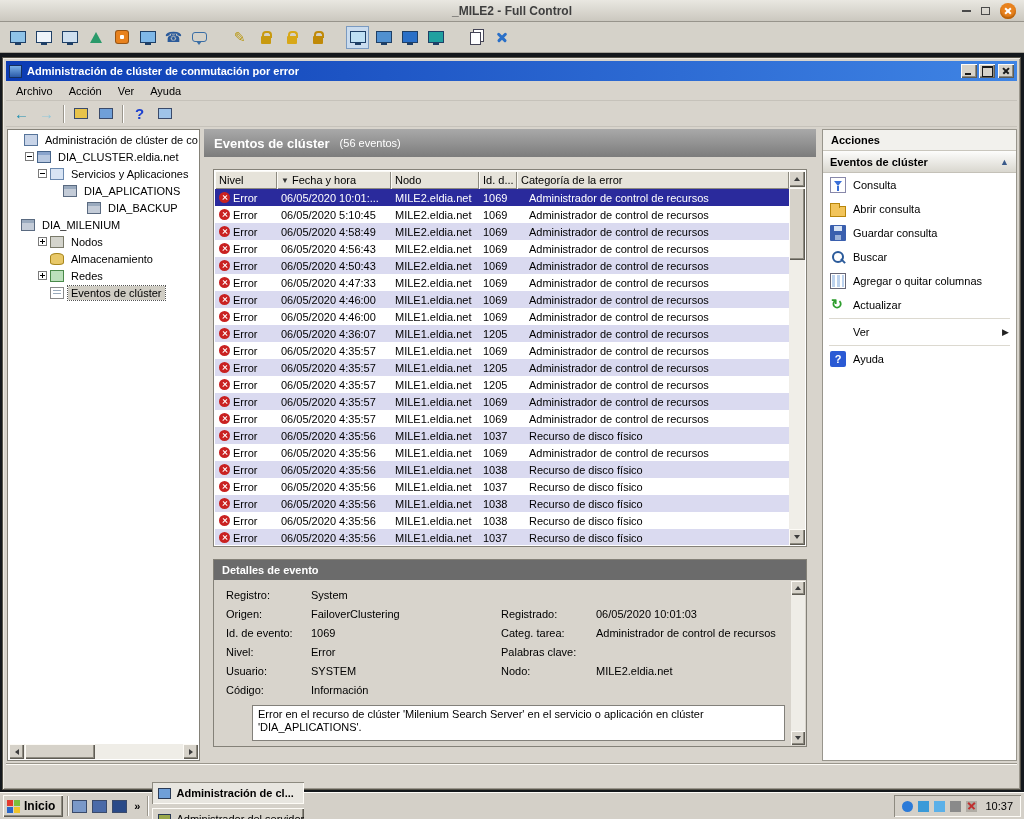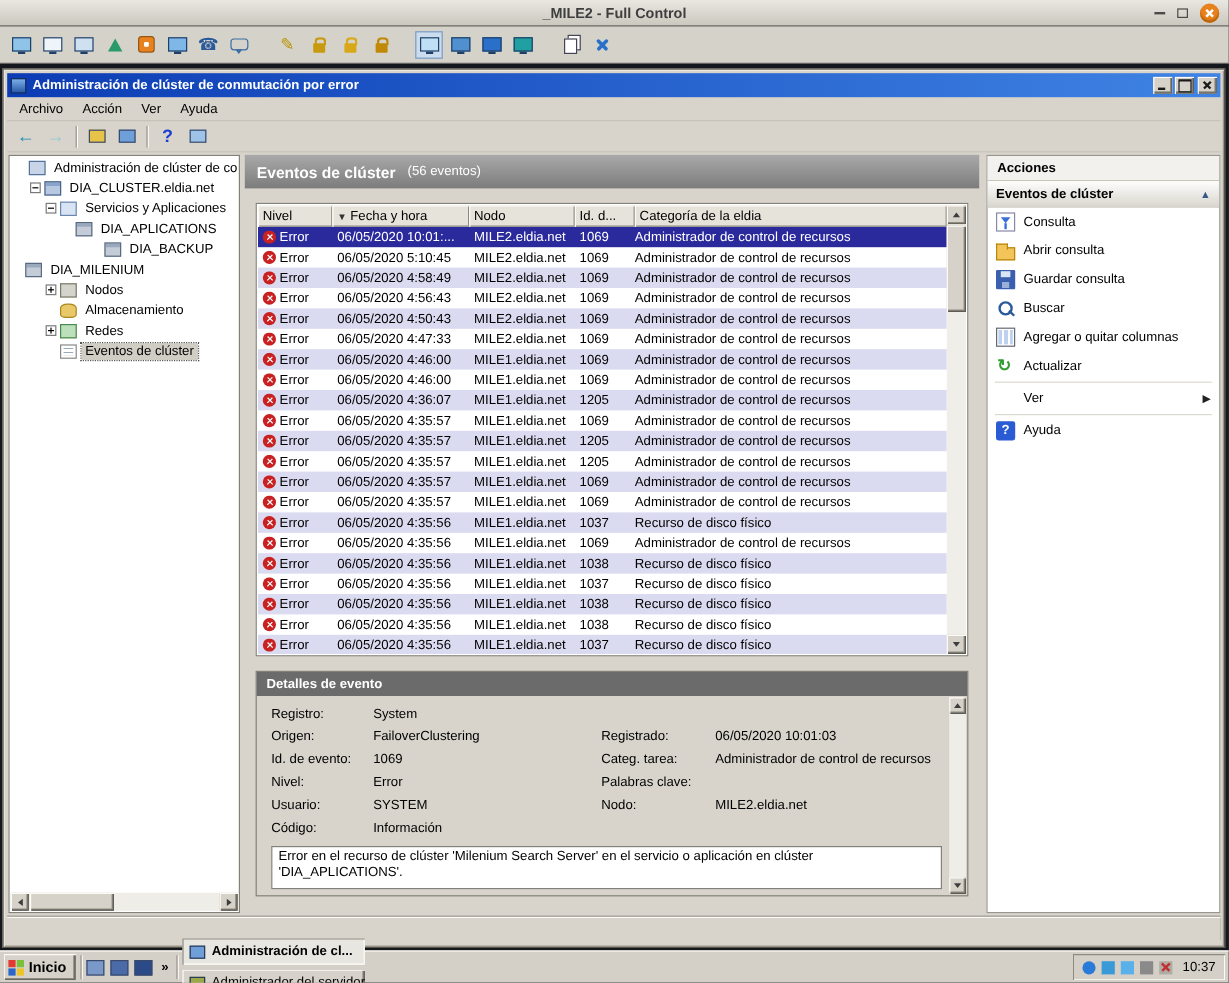--- a/index.html
+++ b/index.html
@@ -122,21 +122,21 @@
   .tbl-scroll .up { top:0; left:0; } .tbl-scroll .down { bottom:0; left:0; }
   .tbl-thumb { position:absolute; left:0; top:17px; width:16px; height:72px; }
 
   
   .details-frame { position:absolute; left:207px; top:432px; width:594px; height:188px;
     background:#d8d4cc; border:1px solid #848178; }
   .det-header { height:20px; background:#6b6b6b; color:#fff; font-weight:bold; display:flex; align-items:center; padding:0 8px; }
   .det-body { position:absolute; left:0; right:15px; top:20px; bottom:0; padding:9px 6px 6px 12px; }
   .det-grid { display:grid; grid-template-columns:85px 190px 95px 1fr; row-gap:6px; line-height:13px; }
   .det-grid span { overflow:hidden; white-space:nowrap; }
-  .det-desc { margin-top:8px; height:36px; background:#fff; border:1px solid #82807a; padding:2px 5px; line-height:13px; }
+  .det-desc { margin-top:8px; height:36px; background:#fff; border:1px solid #82807a; padding:2px 5px; line-height:13px;margin-left:26px; }
   .det-scroll { position:absolute; top:21px; right:1px; bottom:1px; width:14px; background:#efede7; }
   .det-scroll .sb-btn { width:14px; height:14px; } .det-scroll .up { top:0; } .det-scroll .down { bottom:0; }
 
   
   .actions-panel { position:absolute; left:816px; top:2px; width:195px; height:632px; background:#fff; border:1px solid #98958c; }
   .actions-title { height:21px; background:#f2f1ed; border-bottom:1px solid #c9c6bd; font-weight:bold; display:flex; align-items:center; padding:0 8px; }
   .actions-group { height:22px; background:linear-gradient(#fdfdfc,#d9d7cf); border-bottom:1px solid #c4c1b8;
     display:flex; align-items:center; padding:0 7px; font-weight:bold; }
   .collapse-glyph { margin-left:auto; font-size:9px; color:#3a5a8a; }
   .action-item { height:24px; display:flex; align-items:center; padding:0 7px; gap:7px; }
@@ -368,25 +368,25 @@
             <div class="th" style="width: 62px;">
               <span>Nivel</span>
             </div>
             <div class="th" style="width: 114px;">
               <span class="sort-arrow">▼</span>
               <span>Fecha y hora</span>
             </div>
             <div class="th" style="width: 88px;">
               <span>Nodo</span>
             </div>
-            <div class="th" style="width: 50px;">
+            <div class="th" style="width: 38px;">
               <span>Id. d...</span>
             </div>
             <div class="th" style="flex: 1 1 0%;">
-              <span>Categoría de la eldia</span>
+              <span>Categoría de la error</span>
             </div>
           </div>
         <div class="table-body">
             <div class="row sel">
               <div class="cell" style="width: 62px;">
                 <span class="err-icon"></span>
                 <span>Error</span>
               </div>
               <div class="cell" style="width: 114px;">06/05/2020 10:01:...</div>
               <div class="cell" style="width: 88px;">MILE2.eldia.net</div>

